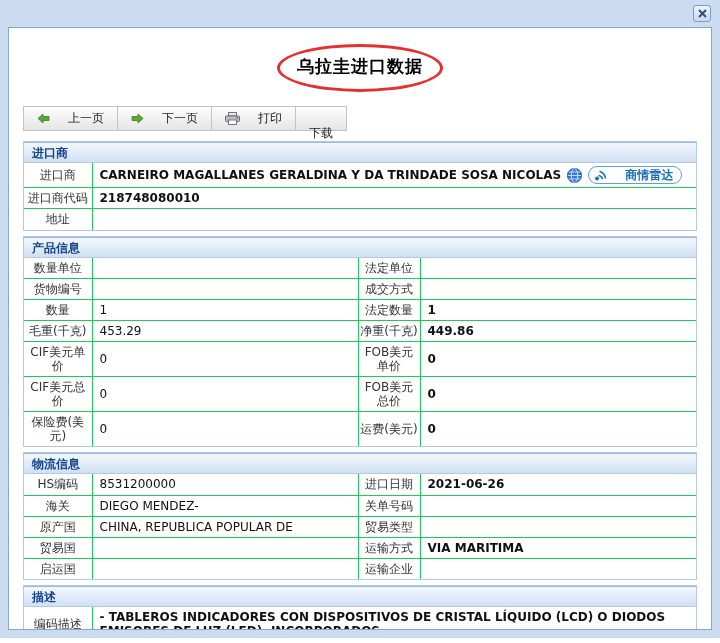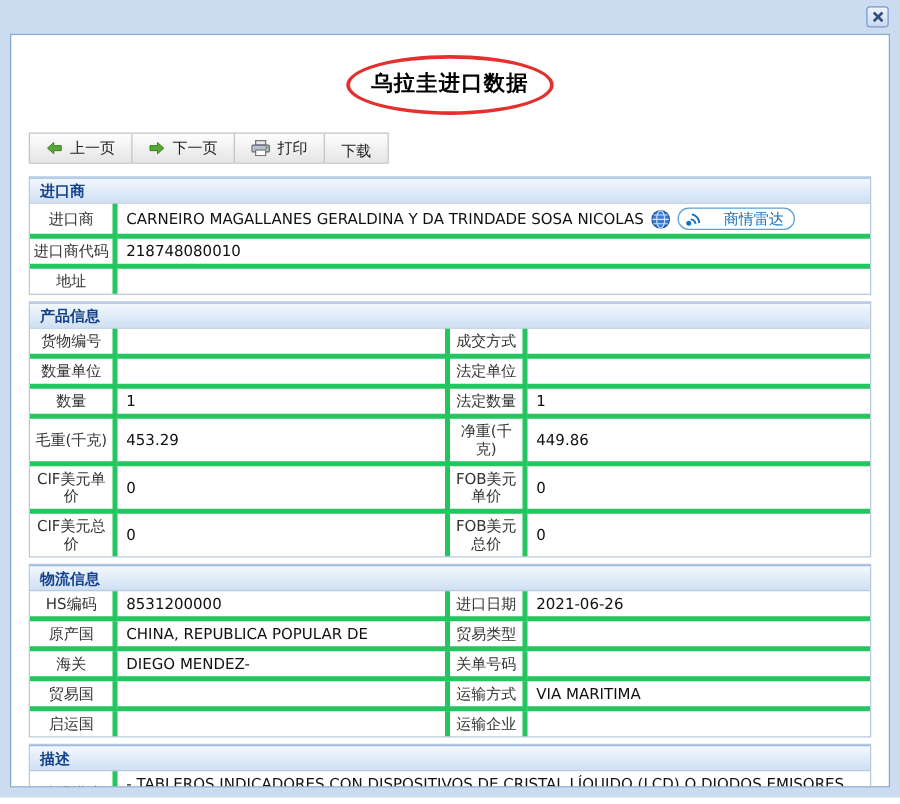--- a/index.html
+++ b/index.html
@@ -13,33 +13,33 @@
   .panel { position:absolute; left:8px; right:8px; top:27px; bottom:8px;
     background:#fff; border:1px solid #87a6cc; overflow:hidden; }
 
   .title-wrap { position:relative; height:76px; display:flex; align-items:center; justify-content:center; }
   .page-title { font-size:17px; font-weight:bold; color:#000; position:relative; z-index:2; letter-spacing:1px; }
   .ellipse { position:absolute; left:50%; top:50%; width:166px; height:48px;
     transform:translate(-50%,-46%); border:3px solid #e53030; border-radius:50%; z-index:1; }
 
   .toolbar { display:inline-flex; margin:2px 0 0 14px; border:1px solid #c3c3c3;
     background:linear-gradient(#fdfdfd,#e5e5e5); height:25px; }
-  .tb-btn { display:flex; align-items:center; gap:6px; padding:0 13px;
+  .tb-btn { display:flex; align-items:center; gap:18px; padding:0 13px;
     border-right:1px solid #c3c3c3; cursor:pointer; color:#222; }
   .tb-btn:last-child { border-right:none;flex-direction:column; }
   .tb-btn svg { display:block; }
 
   .sections { margin:10px 14px 0 14px; }
   .section { border:1px solid #b7c9e0; margin-bottom:5px; }
   .section-header { height:21px; line-height:20px; padding-left:8px;
     background:linear-gradient(#f3f8fd,#cfe0f3); border-top:1px solid #9bbade;
     border-bottom:1px solid #b7c9e0; color:#15428b; font-weight:bold; }
   table { width:100%; border-collapse:collapse; table-layout:fixed; }
-  td { border:4px solid #22c55e; vertical-align:middle; line-height:14px; }
-  tr td:first-child { border-left:none; } tr td:last-child { border-right:none; }
+  td { border:1px solid #22c55e; vertical-align:middle; line-height:14px; }
+  tr td:first-child { border-left:none; } tr td:last-child { border-right:none;font-weight:bold; }
   tr:last-child td { border-bottom:none; } tr:first-child td { border-top:none; }
   td.lbl { width:68px; text-align:center; color:#333; padding:3px 2px; height:21px; }
   td.lbl2 { width:62px; text-align:center; color:#333; padding:3px 1px; }
   td.val { padding:3px 2px 3px 7px; color:#111; }
   td.val2 { width:276px; padding:3px 2px 3px 7px; color:#111; }
 
   .name-line { display:flex; align-items:center; gap:6px; }
   .badge { display:inline-flex; align-items:center; gap:19px; padding:1px 8px 1px 5px;
     border:1px solid #5e9fd4; border-radius:9px; color:#1a6eb5; cursor:pointer; background:#fff; }
 </style>
@@ -127,29 +127,29 @@
           </tr>
         </tbody>
           </table>
       </div>
 
       <div class="section">
         <div class="section-header">产品信息</div>
         <table>
           <tbody>
               <tr>
+            <td class="lbl">数量单位</td>
+            <td class="val"></td>
+            <td class="lbl2">法定单位</td>
+            <td class="val2"></td>
+          </tr>
+          <tr>
             <td class="lbl">货物编号</td>
             <td class="val"></td>
             <td class="lbl2">成交方式</td>
-            <td class="val2"></td>
-          </tr>
-          <tr>
-            <td class="lbl">数量单位</td>
-            <td class="val"></td>
-            <td class="lbl2">法定单位</td>
             <td class="val2"></td>
           </tr>
           <tr>
             <td class="lbl">数量</td>
             <td class="val">1</td>
             <td class="lbl2">法定数量</td>
             <td class="val2">1</td>
           </tr>
           <tr>
             <td class="lbl">毛重(千克)</td>
@@ -162,47 +162,53 @@
             <td class="val">0</td>
             <td class="lbl2">FOB美元单价</td>
             <td class="val2">0</td>
           </tr>
           <tr>
             <td class="lbl">CIF美元总价</td>
             <td class="val">0</td>
             <td class="lbl2">FOB美元总价</td>
             <td class="val2">0</td>
           </tr>
+          <tr>
+            <td class="lbl">保险费(美元)</td>
+            <td class="val">0</td>
+            <td class="lbl2">运费(美元)</td>
+            <td class="val2">0</td>
+          </tr>
         </tbody>
           </table>
       </div>
 
       <div class="section">
         <div class="section-header">物流信息</div>
         <table>
           <tbody>
               <tr>
             <td class="lbl">HS编码</td>
             <td class="val">8531200000</td>
             <td class="lbl2">进口日期</td>
             <td class="val2">2021-06-26</td>
           </tr>
           <tr>
+            <td class="lbl">海关</td>
+            <td class="val">DIEGO MENDEZ-</td>
+            <td class="lbl2">关单号码</td>
+            <td class="val2"></td>
+          </tr>
+          <tr>
             <td class="lbl">原产国</td>
             <td class="val">CHINA, REPUBLICA POPULAR DE</td>
             <td class="lbl2">贸易类型</td>
             <td class="val2"></td>
           </tr>
           <tr>
-            <td class="lbl">海关</td>
-            <td class="val">DIEGO MENDEZ-</td>
-            <td class="lbl2">关单号码</td>
-            <td class="val2"></td>
-          </tr>
-          <tr>
             <td class="lbl">贸易国</td>
             <td class="val"></td>
             <td class="lbl2">运输方式</td>
             <td class="val2">VIA MARITIMA</td>
           </tr>
           <tr>
             <td class="lbl">启运国</td>
             <td class="val"></td>
             <td class="lbl2">运输企业</td>
             <td class="val2"></td>

